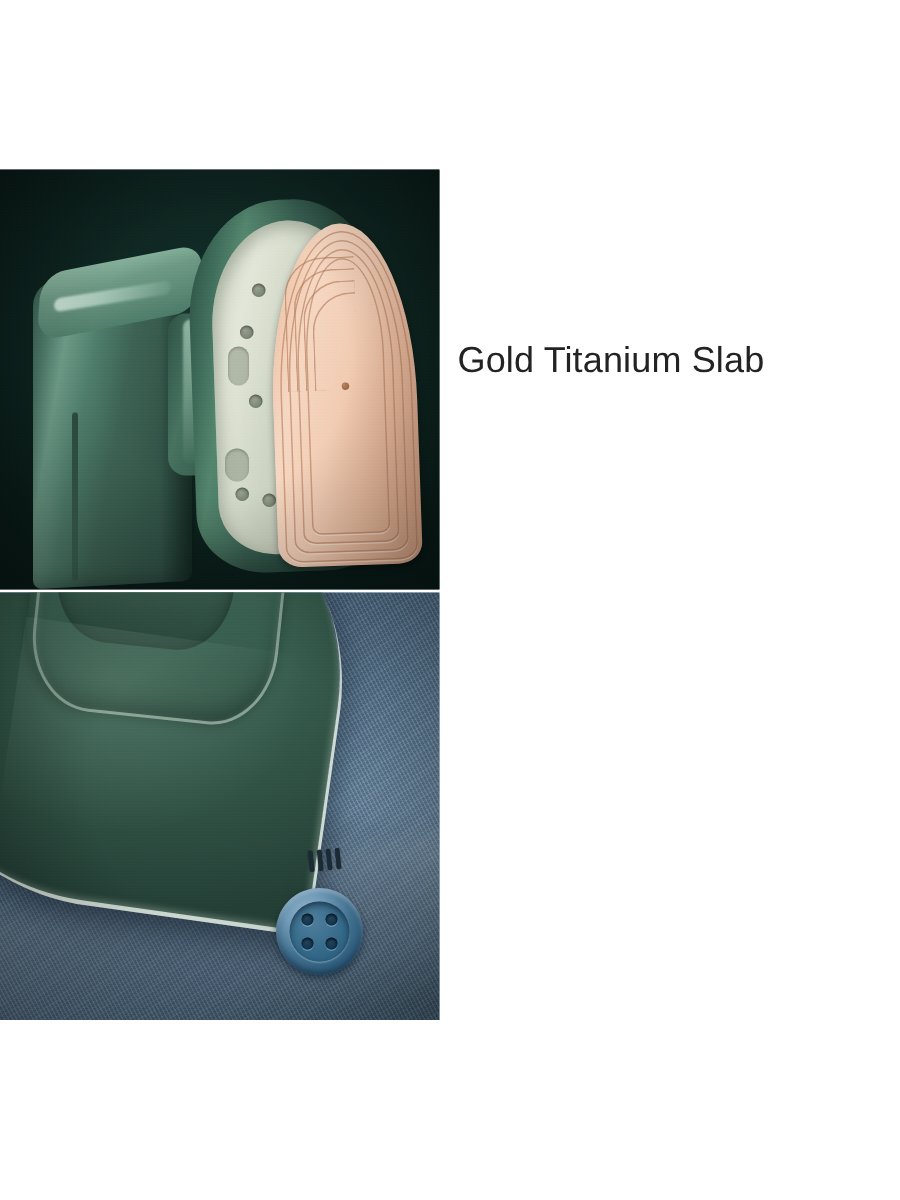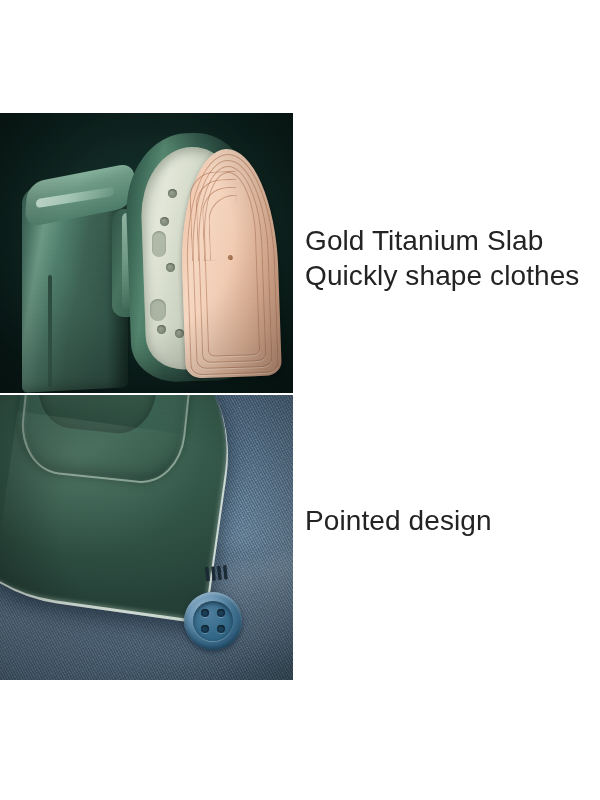--- a/index.html
+++ b/index.html
@@ -394,21 +394,21 @@
     background: #1a2b36;
     border-radius: 1px;
     box-shadow: 0 0 1px rgba(0,0,0,.6);
   }
 
   
   .caption {
     position: absolute;
     left: 305px;
     color: #232323;
-    font-size: 28px;
+    font-size: 24px;
     line-height: 35px;
     letter-spacing: .1px;
     white-space: nowrap;
   }
   #caption-top    { top: 223px; }
   #caption-bottom { top: 503px; }
   .caption .line { display: block; }
 </style>
 </head>
 <body>
@@ -485,20 +485,18 @@
     <div class="button-ring">
       <div class="button-hole" style="left:8px;  top:8px;"></div>
       <div class="button-hole" style="left:24px; top:8px;"></div>
       <div class="button-hole" style="left:8px;  top:24px;"></div>
       <div class="button-hole" style="left:24px; top:24px;"></div>
     </div>
   </div>
 
   <div class="caption" id="caption-top">
     <span class="line">Gold Titanium Slab</span>
-    <span class="line">Quickly shape clothes</span>
   </div>
 
   <div class="caption" id="caption-bottom">
-    <span class="line">Pointed design</span>
   </div>
 
 </div>
 
 </body></html>

